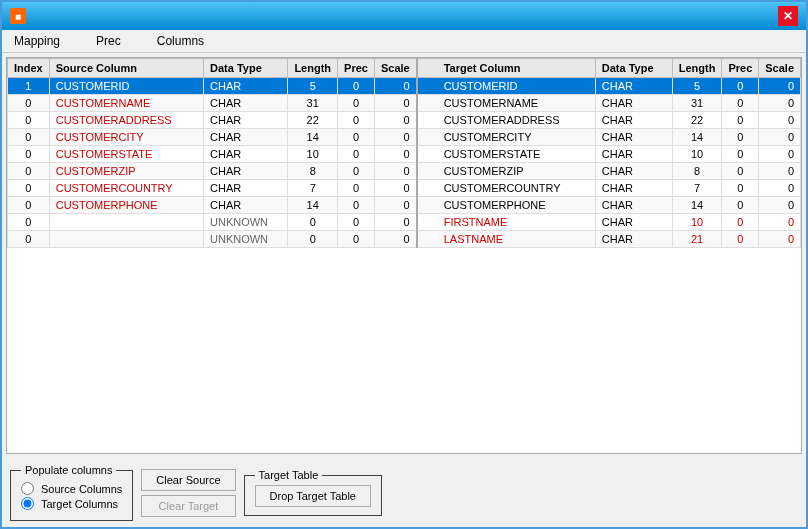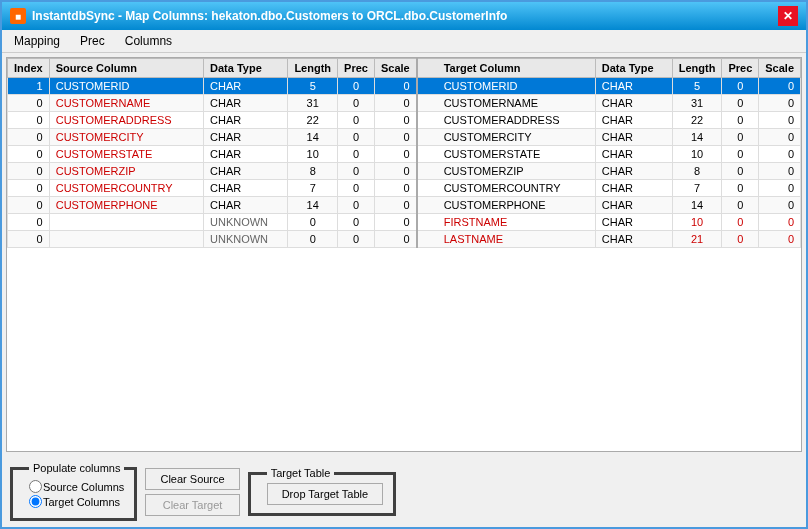--- a/index.html
+++ b/index.html
@@ -62,21 +62,21 @@
       display: flex;
       align-items: center;
       justify-content: center;
       font-weight: bold;
     }
     .menu-bar {
       background: #f0f0f0;
       border-bottom: 1px solid #ccc;
       padding: 2px 4px;
       display: flex;
-      gap: 4px;
+      gap: 20px;
     }
     .menu-item {
       padding: 2px 8px;
       cursor: pointer;
       font-size: 12px;
     }
     .content-area {
       flex: 1;
       overflow: hidden;
       display: flex;
@@ -129,21 +129,21 @@
     .bottom-panel {
       padding: 6px 8px;
       display: flex;
       align-items: center;
       gap: 8px;
       background: #f0f0f0;
     }
     .radio-row {
       display: flex;
       align-items: center;
-      gap: 1px;
+      gap: 7px;
       margin: 2px 0;
       font-size: 11px;
     }
     .radio-row input[type="radio"] {
       margin: 0;
     }
     .btn {
       padding: 4px 14px;
       background: #f0f0f0;
       border: 1px solid #aaa;
@@ -163,41 +163,40 @@
     .spacer {
       flex: 1;
     }
     .action-btns {
       display: flex;
       flex-direction: column;
       gap: 6px;
       margin-left: auto;
     }
     fieldset {
-      border: 3px solid #404040;
-      padding: 4px 10px 8px 16px;
+      border: 1px solid #404040;
+      padding: 4px 10px 8px 10px;
     }
     fieldset legend {
       font-size: 11px;
       padding: 0 4px;
     }
-    .index-col { width: 30px; text-align: right; }
+    .index-col { width: 30px; text-align: center; }
     .len-col { width: 40px; text-align: center; margin-left: 40px; }
     .prec-col { width: 30px; text-align: center; }
     .scale-col { width: 30px; text-align: right; }
   </style>
 </head>
 <body>
 
 <div class="window">
 
   <div class="title-bar">
     <div class="title-bar-left">
       <div class="title-icon">■</div>
-      <span class="title-text">InstantdbSync - Map Columns:  hekaton.dbo.Customers  to  ORCL.dbo.CustomerInfo</span>
     </div>
     <button class="close-btn">✕</button>
   </div>
 
   <div class="menu-bar">
     <span class="menu-item">Mapping</span>
     <span class="menu-item">Prec</span>
     <span class="menu-item">Columns</span>
   </div>
 

